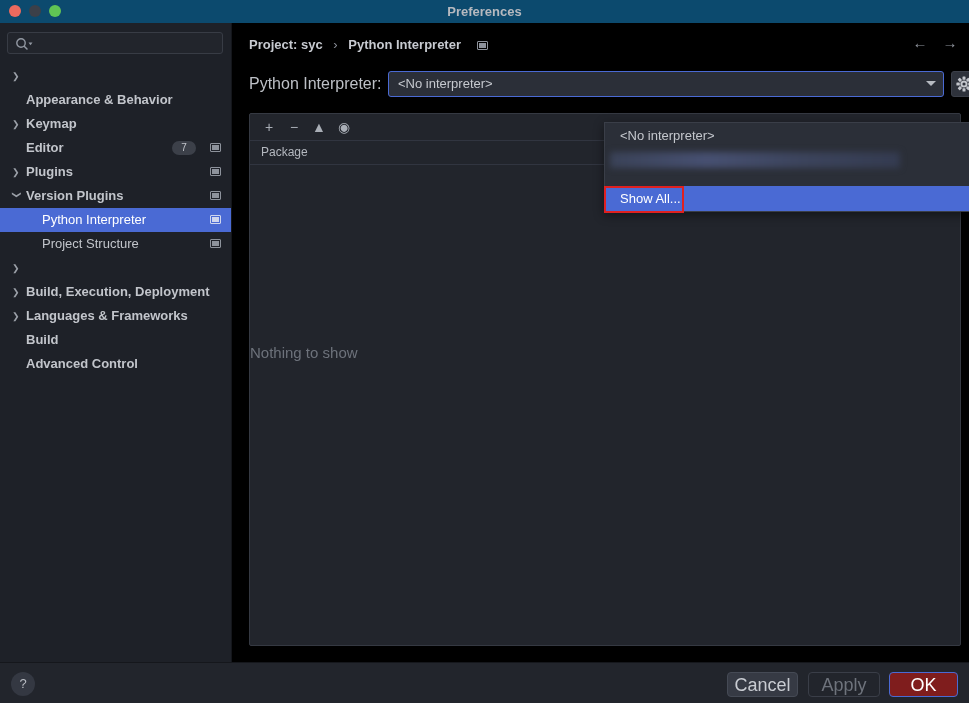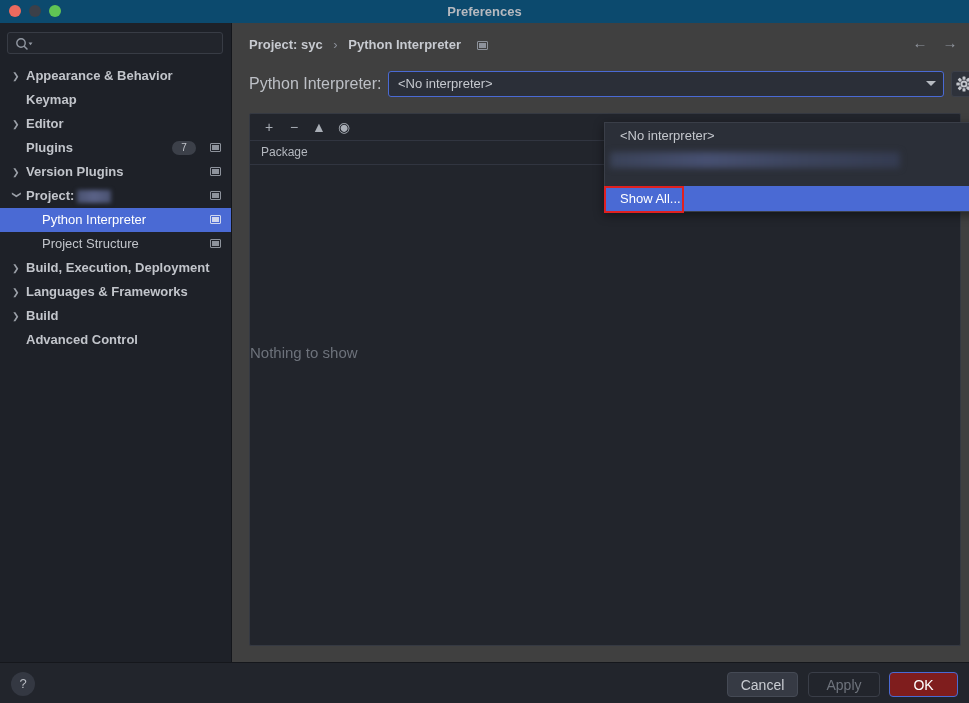--- a/index.html
+++ b/index.html
@@ -102,21 +102,21 @@
     width: 10px; height: 24px;
     line-height: 24px;
     font-size: 9px;
     color: #9ba0a8;
   }
   .nav-item .nav-label {
     position: absolute;
     top: 0;
     color: #c2c5cb;
   }
-  .nav-item.lvl0 .nav-label { left: 26px; font-weight: bold; }
+  .nav-item.lvl0 .nav-label { left: 26px; font-weight: bold; margin-top: 24px; }
   .nav-item.lvl1 .nav-label { left: 42px; font-weight: normal; }
   .nav-item.selected {
     background: #4a6ad4;
   }
   .nav-item.selected .nav-label { color: #ffffff; }
   .nav-badge {
     position: absolute;
     right: 35px; top: 5px;
     min-width: 16px;
     height: 14px;
@@ -153,21 +153,21 @@
     filter: blur(2px);
     border-radius: 1px;
     margin-left: 3px;
   }
 
   
   #main {
     position: absolute;
     left: 232px; top: 23px;
     width: 737px; height: 639px;
-    background: #404040;
+    background: #000000;
   }
   #breadcrumb {
     position: absolute;
     left: 17px; top: 14px;
     font-size: 13px;
     font-weight: bold;
     color: #c7cad0;
     white-space: nowrap;
   }
   #breadcrumb .sep {
@@ -367,21 +367,21 @@
     font-size: 13px;
     line-height: 24px;
     text-align: center;
   }
   .fbtn {
     position: absolute;
     top: 9px;
     height: 25px;
     line-height: 25px;
     text-align: center;
-    font-size: 14px;
+    font-size: 18px;
     border-radius: 4px;
     box-sizing: border-box;
   }
   #btn-cancel {
     right: 171px;
     width: 71px;
     background: #363a44;
     border: 1px solid #454a55;
     color: #c9ccd2;
   }

